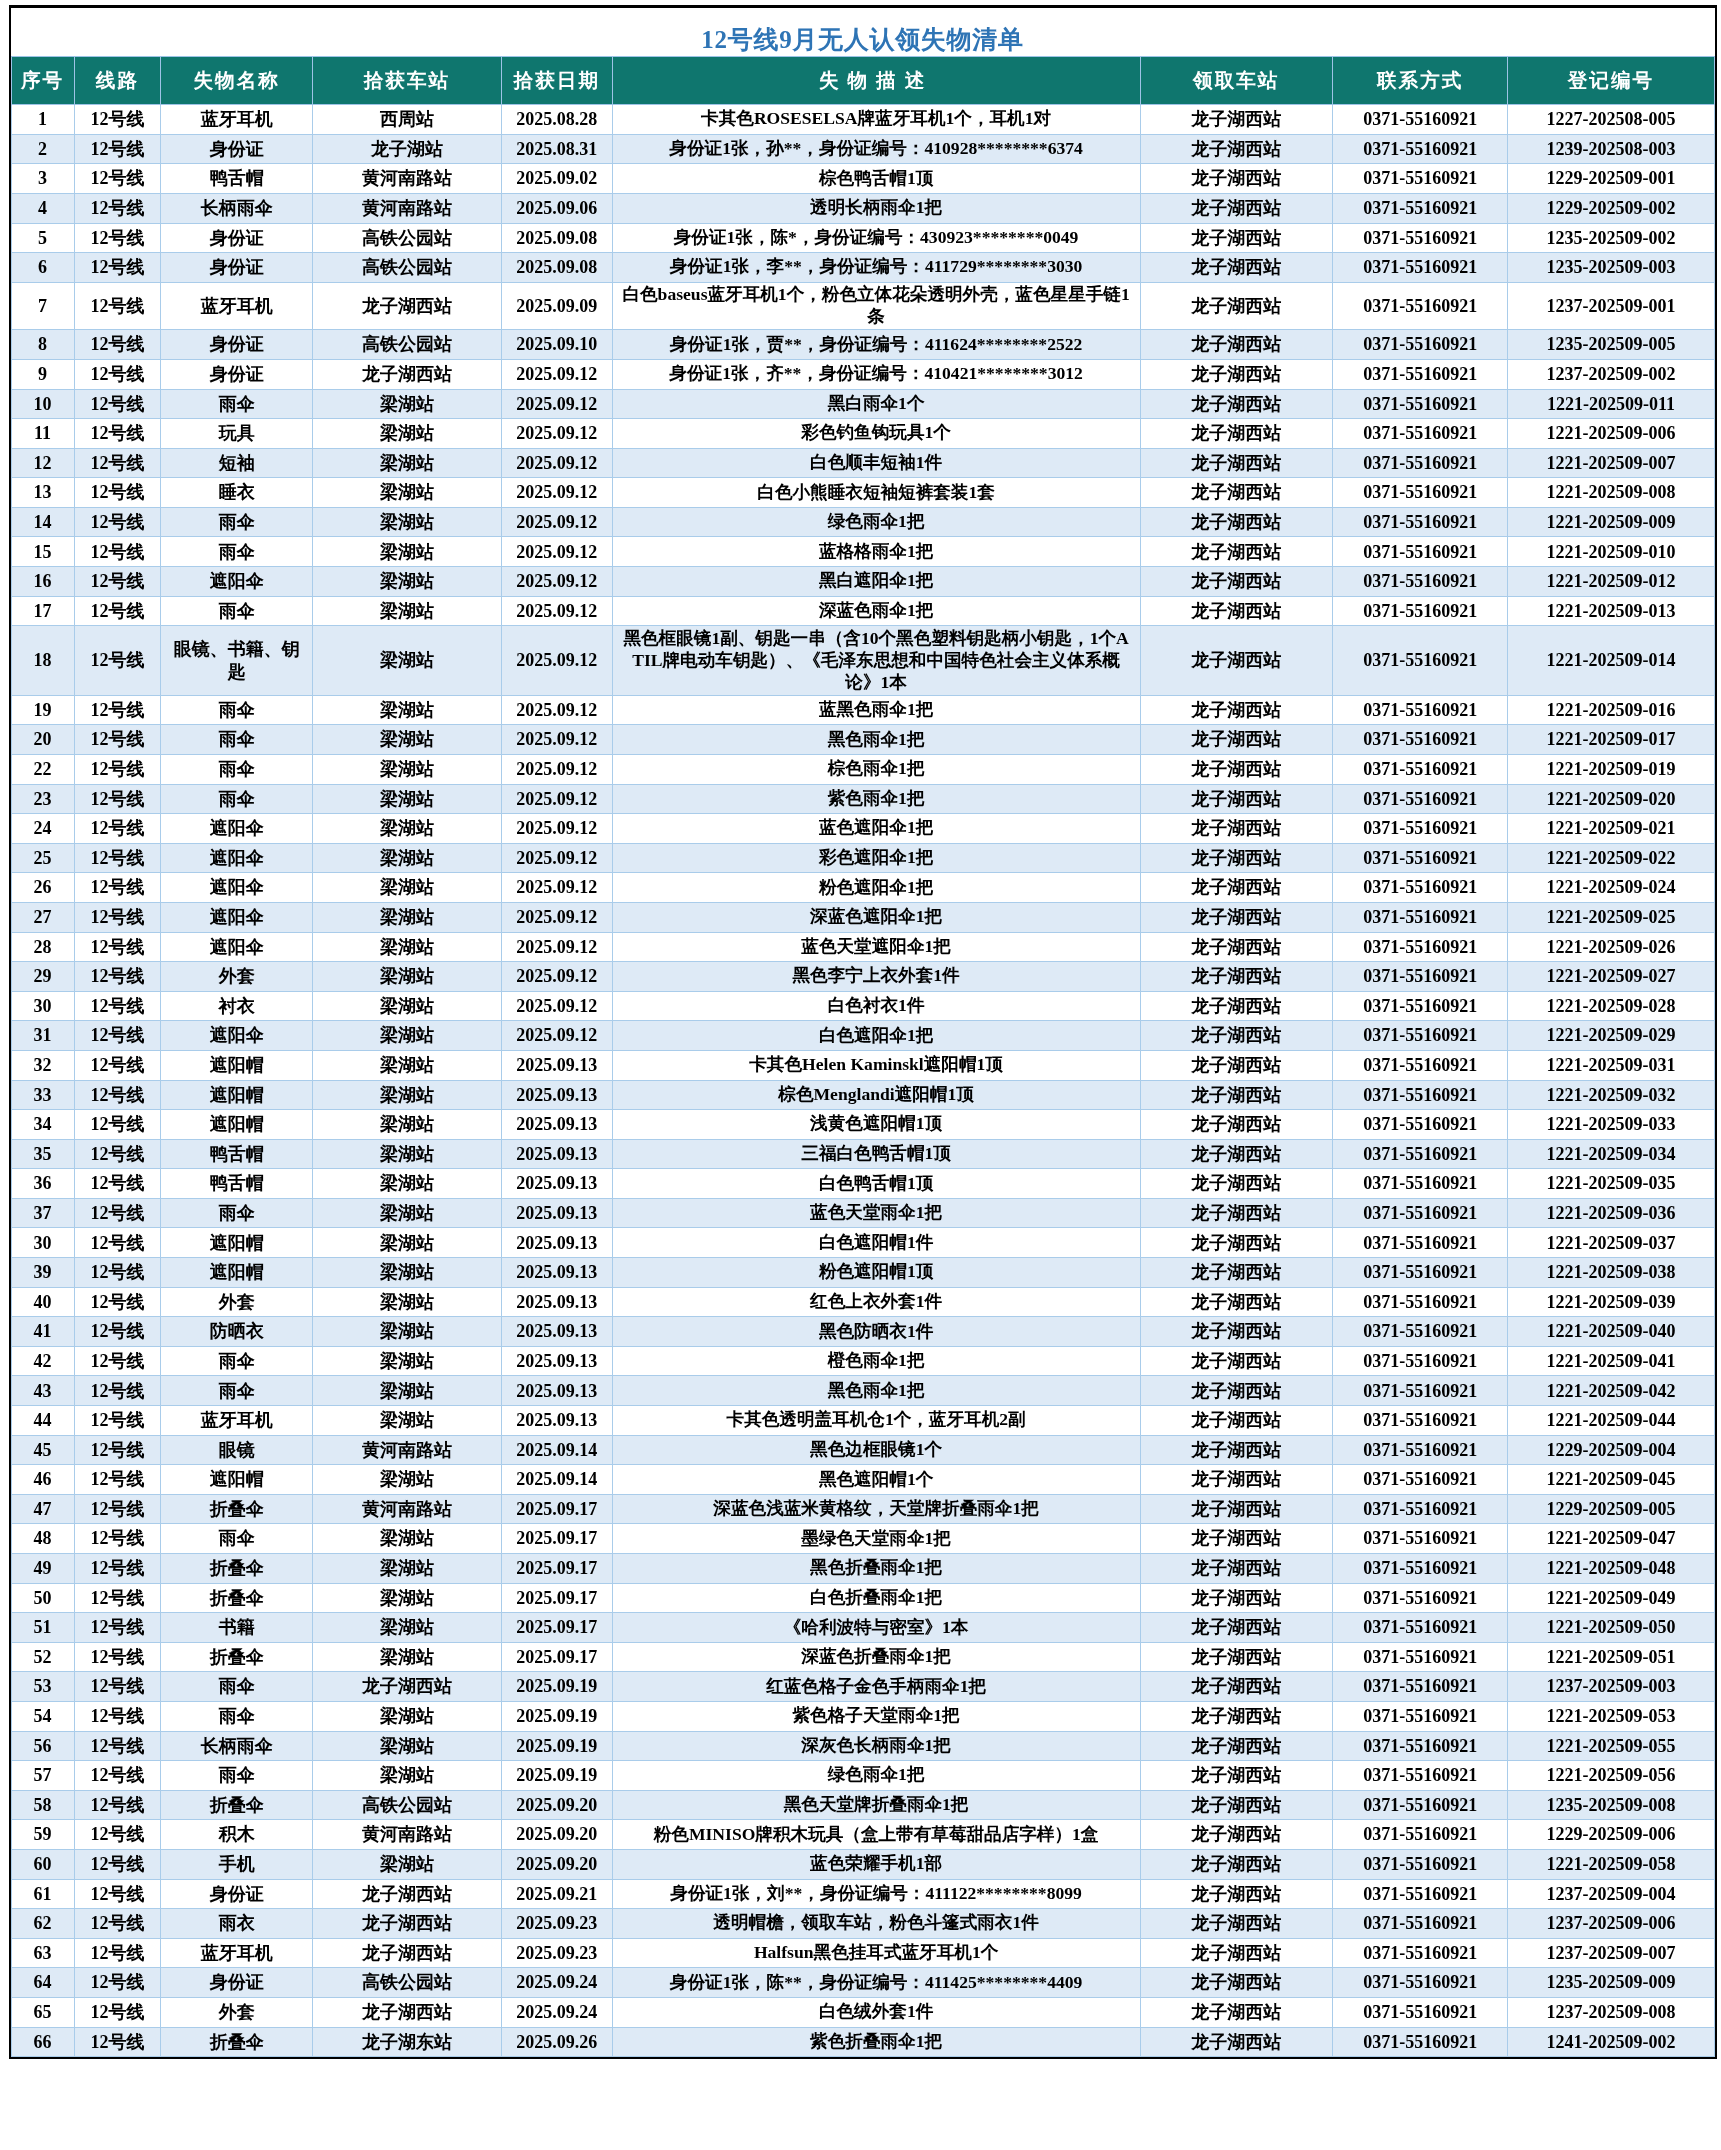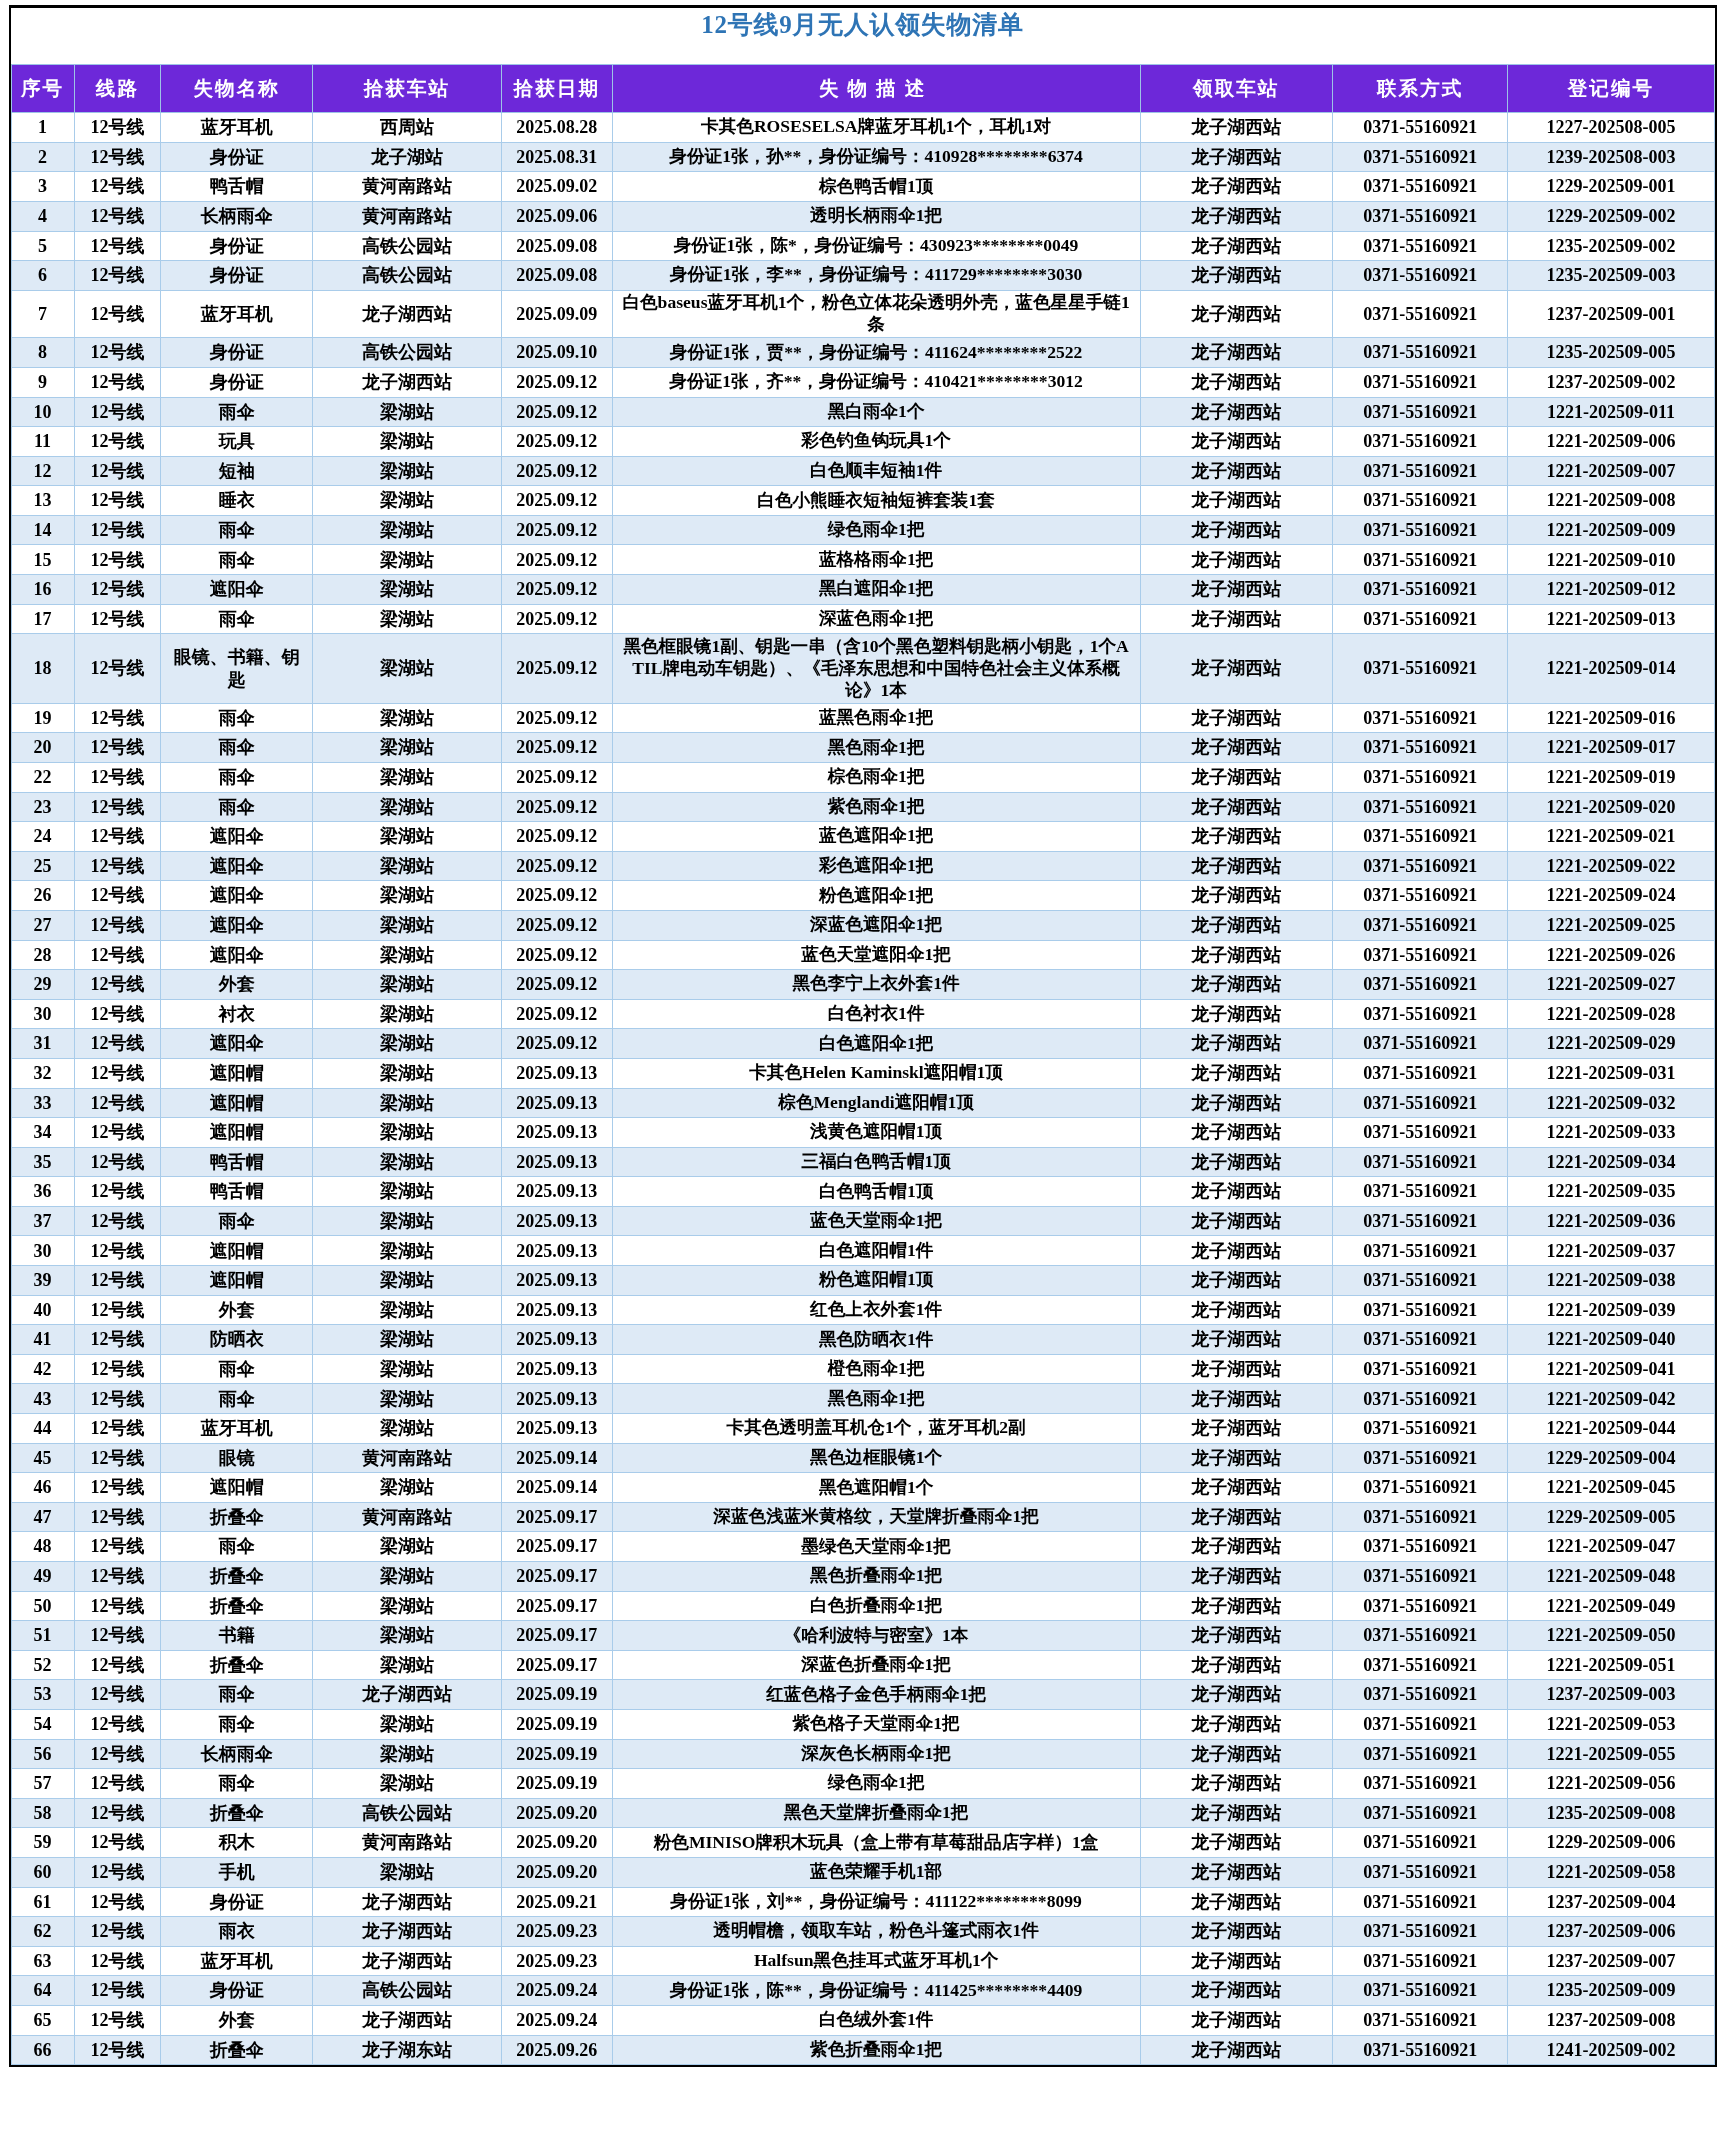--- a/index.html
+++ b/index.html
@@ -9,38 +9,38 @@
     -webkit-font-smoothing:antialiased;
   }
   .sheet{
     width:1704px;
     margin:5.2px 0 0 8.5px;
     border:2px solid #000000;
     border-top-width:3.9px;
     background:#ffffff;
   }
   .title-bar{
-    height:56px;
+    height:48px;
     display:flex;
-    align-items:flex-start;
+    align-items:flex-end;
     justify-content:center;
   }
   .title-bar .title{
     font-size:25px;
     font-weight:bold;
     color:#2E74B5;
     letter-spacing:0.7px;
   }
   table.lost{
     width:100%;
     border-collapse:collapse;
     table-layout:fixed;
   }
   table.lost th{
-    background:#6d28d9;
+    background:#0f766e;
     color:#ffffff;
     font-size:19.6px;
     font-weight:bold;
     height:47px;
     border:1.3px solid #9DC3E6;
     padding:0 8px;
     letter-spacing:2px;
   }
   table.lost th.desc-h{letter-spacing:9px;margin-left:12px;}
   table.lost td{

